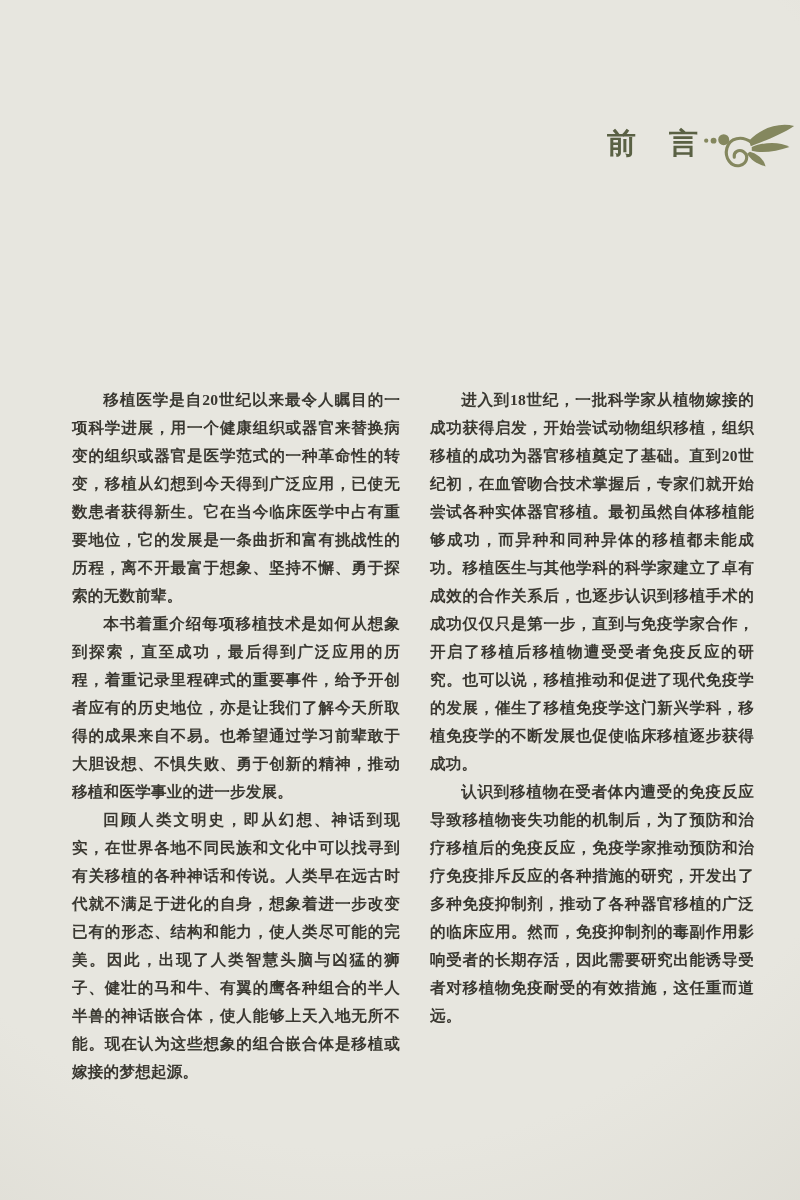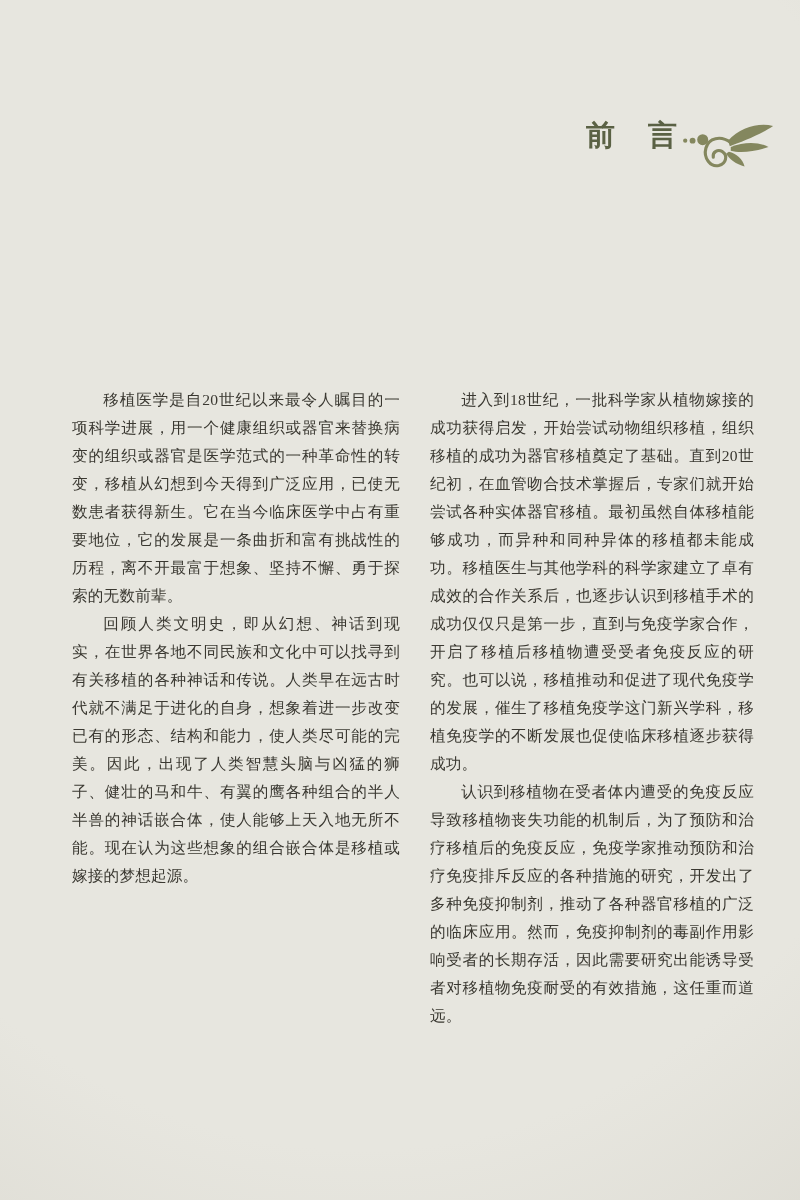--- a/index.html
+++ b/index.html
@@ -18,24 +18,24 @@
     position: relative;
     width: 800px;
     height: 1200px;
     background:
       radial-gradient(ellipse 120% 90% at 45% 40%,
         var(--bg) 0%, var(--bg) 62%, var(--bg-edge) 100%);
     overflow: hidden;
   }
   .preface-header {
     position: absolute;
-    left: 586px;
+    left: 607px;
     top: 112px;
     display: flex;
-    align-items: flex-start;
+    align-items: center;
   }
   .preface-title {
     font-size: 29px;
     font-weight: 600;
     line-height: 1.6;
     color: var(--title-color);
     letter-spacing: 2px;
     white-space: pre;
   }
   .ornament {
@@ -47,20 +47,21 @@
     flex: 0 0 auto;
   }
   .text-area {
     position: absolute;
     left: 72px;
     top: 386px;
     width: 682px;
     display: flex;
     gap: 30px;
     color: var(--text-color);
+    font-weight: bold;
   }
   .column {
     width: 328px;
     flex: 0 0 auto;
   }
   .column.right { width: 324px; }
   .para {
     font-size: 15.6px;
     line-height: 28px;
     text-align: justify;
@@ -82,20 +83,21 @@
       <path d="M53,21 C42,13 29,16 26,27 C23,38 31,48 40,46 C48,44 50,35 44,31 C39,28 33,31 34,37" fill="none" stroke="currentColor" stroke-width="3.4" stroke-linecap="round"></path>
       <path d="M50,19 C63,5 83,-1 99,3 C86,12 65,20 52,25 Z" fill="currentColor"></path>
       <path d="M53,26 C67,20 84,20 94,26 C80,31 63,33 53,30 Z" fill="currentColor"></path>
       <path d="M51,31 C59,33 66,39 68,47 C59,45 51,39 48,33 Z" fill="currentColor"></path>
     </svg>
   </div>
 
   <div class="text-area">
     <div class="column left">
       <p class="para indent">移植医学是自20世纪以来最令人瞩目的一项科学进展，用一个健康组织或器官来替换病变的组织或器官是医学范式的一种革命性的转变，移植从幻想到今天得到广泛应用，已使无数患者获得新生。它在当今临床医学中占有重要地位，它的发展是一条曲折和富有挑战性的历程，离不开最富于想象、坚持不懈、勇于探索的无数前辈。</p>
+      <p class="para indent">本书着重介绍每项移植技术是如何从想象到探索，直至成功，最后得到广泛应用的历程，着重记录里程碑式的重要事件，给予开创者应有的历史地位，亦是让我们了解今天所取得的成果来自不易。也希望通过学习前辈敢于大胆设想、不惧失败、勇于创新的精神，推动移植和医学事业的进一步发展。</p>
       <p class="para indent">回顾人类文明史，即从幻想、神话到现实，在世界各地不同民族和文化中可以找寻到有关移植的各种神话和传说。人类早在远古时代就不满足于进化的自身，想象着进一步改变已有的形态、结构和能力，使人类尽可能的完美。因此，出现了人类智慧头脑与凶猛的狮子、健壮的马和牛、有翼的鹰各种组合的半人半兽的神话嵌合体，使人能够上天入地无所不能。现在认为这些想象的组合嵌合体是移植或嫁接的梦想起源。</p>
     </div>
     <div class="column right">
       <p class="para indent">进入到18世纪，一批科学家从植物嫁接的成功获得启发，开始尝试动物组织移植，组织移植的成功为器官移植奠定了基础。直到20世纪初，在血管吻合技术掌握后，专家们就开始尝试各种实体器官移植。最初虽然自体移植能够成功，而异种和同种异体的移植都未能成功。移植医生与其他学科的科学家建立了卓有成效的合作关系后，也逐步认识到移植手术的成功仅仅只是第一步，直到与免疫学家合作，开启了移植后移植物遭受受者免疫反应的研究。也可以说，移植推动和促进了现代免疫学的发展，催生了移植免疫学这门新兴学科，移植免疫学的不断发展也促使临床移植逐步获得成功。</p>
       <p class="para indent">认识到移植物在受者体内遭受的免疫反应导致移植物丧失功能的机制后，为了预防和治疗移植后的免疫反应，免疫学家推动预防和治疗免疫排斥反应的各种措施的研究，开发出了多种免疫抑制剂，推动了各种器官移植的广泛的临床应用。然而，免疫抑制剂的毒副作用影响受者的长期存活，因此需要研究出能诱导受者对移植物免疫耐受的有效措施，这任重而道远。</p>
     </div>
   </div>
 
 </div>
 

